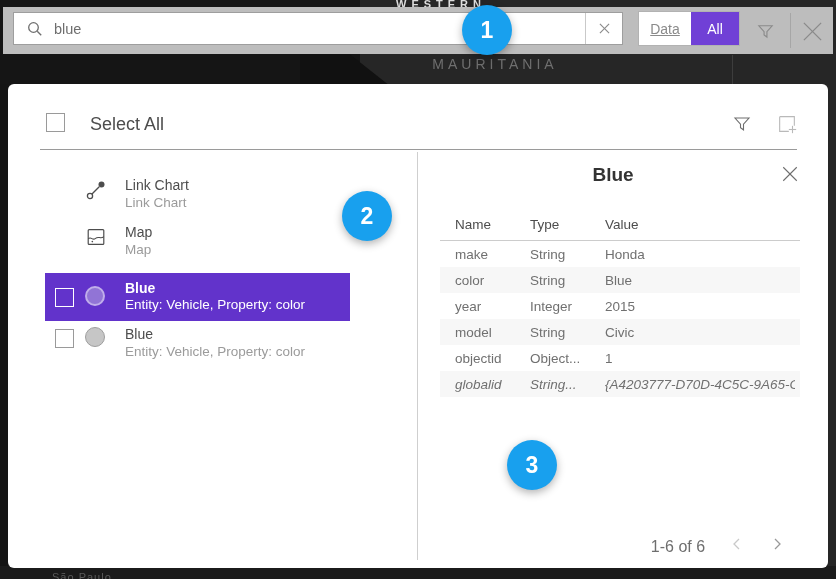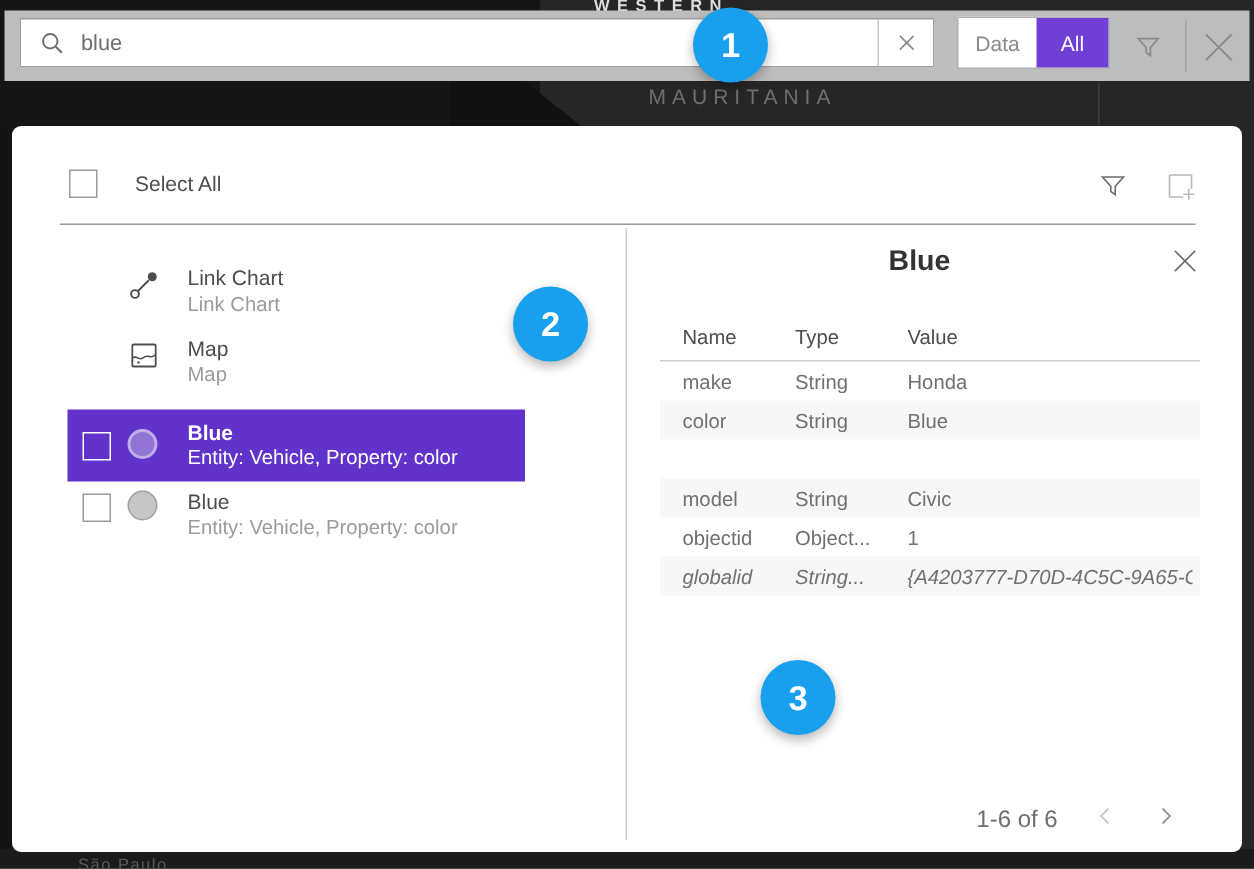--- a/index.html
+++ b/index.html
@@ -25,32 +25,32 @@
   .search-box{left:10px;top:5px;width:608px;height:31px;background:#fff;
               border:1px solid #9e9e9e;display:flex;align-items:center;}
   .search-glyph{margin-left:13px;color:#6e6e6e;display:flex;}
   .search-text{margin-left:11px;color:#6e6e6e;font-size:14.5px;flex:1;}
   .clear-btn{width:36px;height:100%;border-left:1px solid #c9c9c9;display:flex;
              align-items:center;justify-content:center;color:#8a8a8a;cursor:pointer;}
   .toggle{left:635px;top:4px;width:100px;height:33px;background:#fff;
           border:1px solid #b2b2b2;display:flex;box-sizing:content-box;}
   .toggle-opt{display:flex;align-items:center;justify-content:center;font-size:14px;
               color:#8a8a8a;cursor:pointer;}
-  .toggle-data{width:52px;}
+  .toggle-data{width:52px;text-decoration:underline;}
   .toggle-all{width:48px;background:#7040d6;color:#fff;}
   .icon-btn{display:flex;align-items:center;justify-content:center;color:#8a8a8a;cursor:pointer;}
   .tb-filter{left:748px;top:10px;width:28px;height:28px;}
   .tb-divider{left:787px;top:6px;width:1px;height:35px;background:#a6a6a6;}
   .tb-close{left:793px;top:8px;width:32px;height:32px;}
 
   
   .modal{left:8px;top:84px;width:820px;height:484px;background:#fff;border-radius:6px;z-index:3;}
   .checkbox{width:17px;height:17px;border:1px solid #9a9a9a;background:transparent;cursor:pointer;}
   .selall-box{left:38px;top:29px;}
-  .selall-label{left:82px;top:30px;font-size:14px;color:#4d4d4d;}
+  .selall-label{left:82px;top:30px;font-size:18px;color:#4d4d4d;}
   .hd-filter{left:720px;top:26px;width:28px;height:28px;color:#6e6e6e;}
   .hd-add{left:765px;top:26px;width:28px;height:28px;color:#b9b9b9;}
   .hd-divider{left:32px;top:65px;width:757px;height:1px;background:#9a9a9a;}
 
   
   .result-icon{color:#4d4d4d;display:flex;align-items:center;justify-content:center;}
   .li-title{font-size:14px;color:#4d4d4d;}
   .li-sub{font-size:13.5px;color:#9b9b9b;margin-top:2px;}
   .it1-icon{left:76px;top:94px;width:24px;height:24px;}
   .it1-text{left:117px;top:93px;}
@@ -216,20 +216,25 @@
     <div class="abs tbl-row" style="top:157px;">
       <span class="col-name">make</span>
       <span class="col-type">String</span>
       <span class="col-value">Honda</span>
     </div>
     <div class="abs tbl-row stripe" style="top:183px;">
       <span class="col-name">color</span>
       <span class="col-type">String</span>
       <span class="col-value">Blue</span>
     </div>
+    <div class="abs tbl-row" style="top:209px;">
+      <span class="col-name">year</span>
+      <span class="col-type">Integer</span>
+      <span class="col-value">2015</span>
+    </div>
     <div class="abs tbl-row stripe" style="top:235px;">
       <span class="col-name">model</span>
       <span class="col-type">String</span>
       <span class="col-value">Civic</span>
     </div>
     <div class="abs tbl-row" style="top:261px;">
       <span class="col-name">objectid</span>
       <span class="col-type">Object...</span>
       <span class="col-value">1</span>
     </div>

